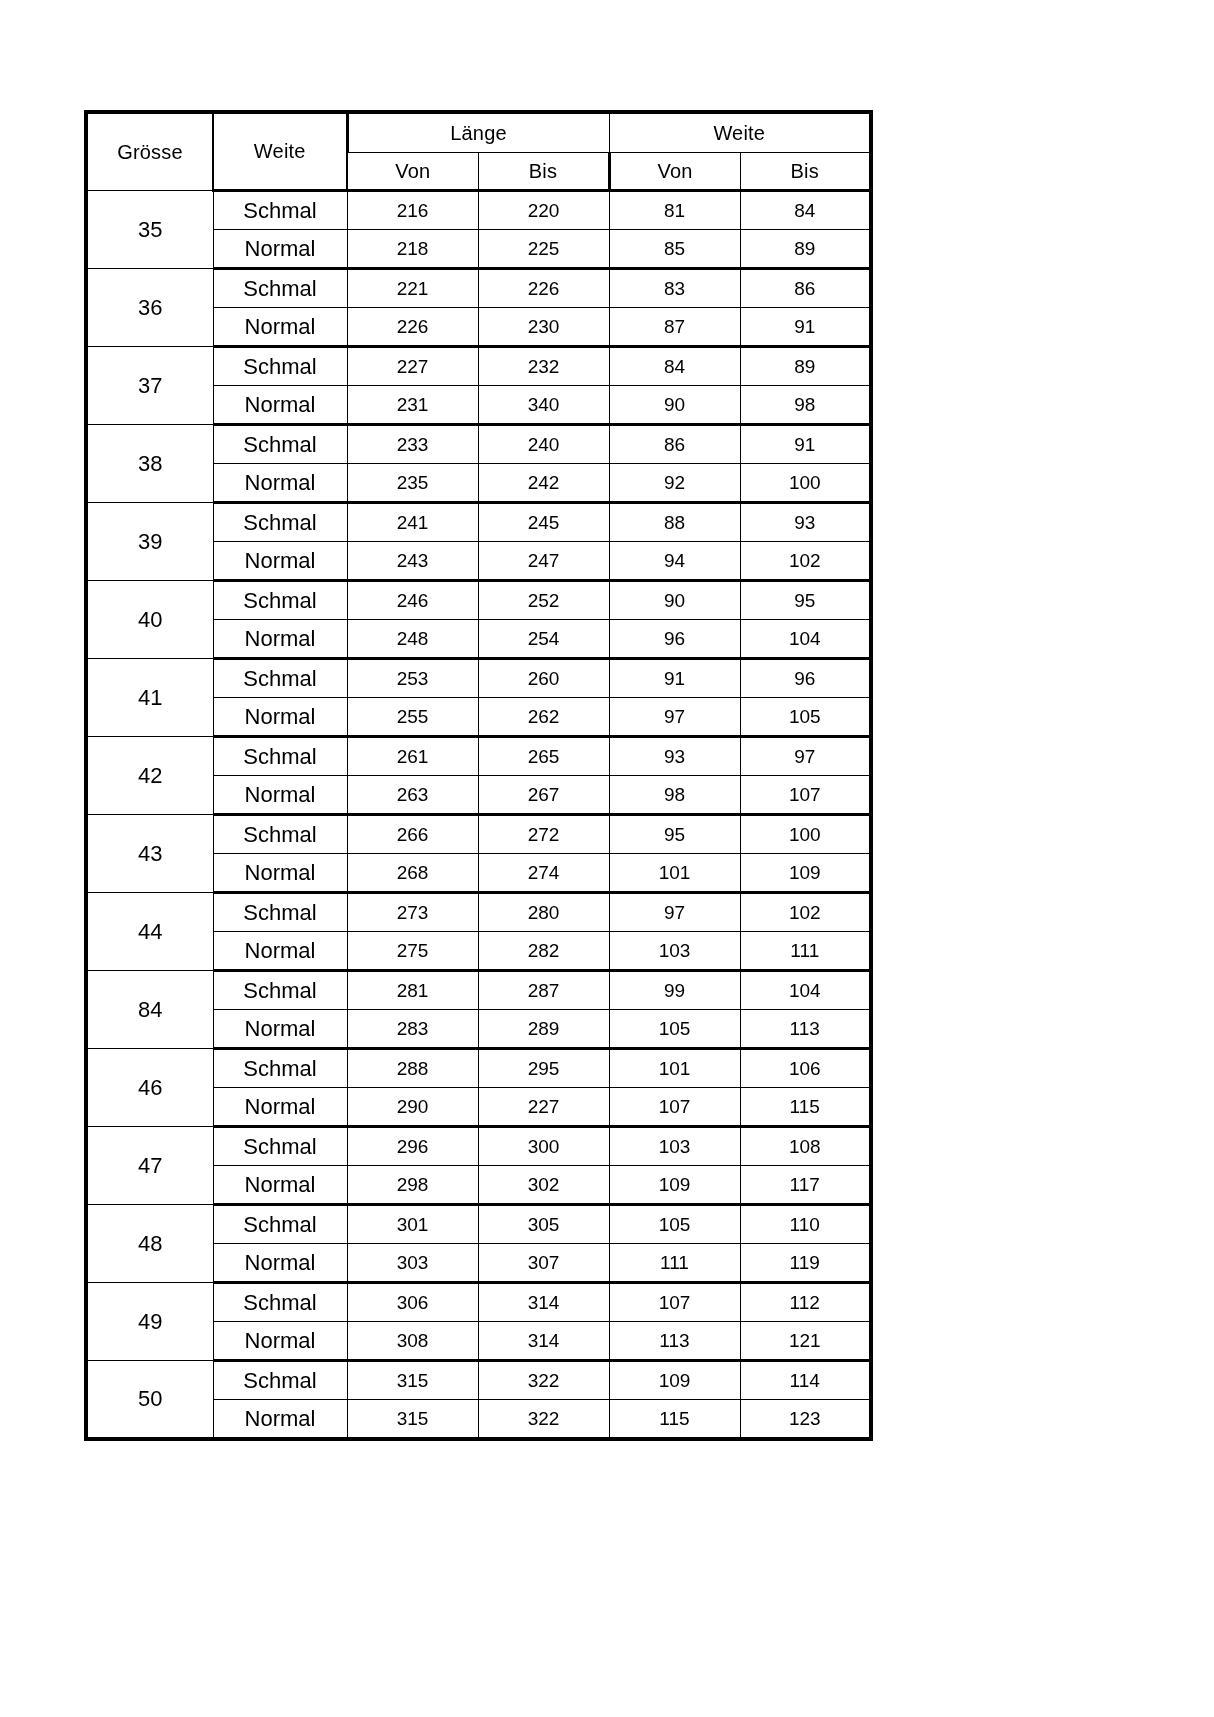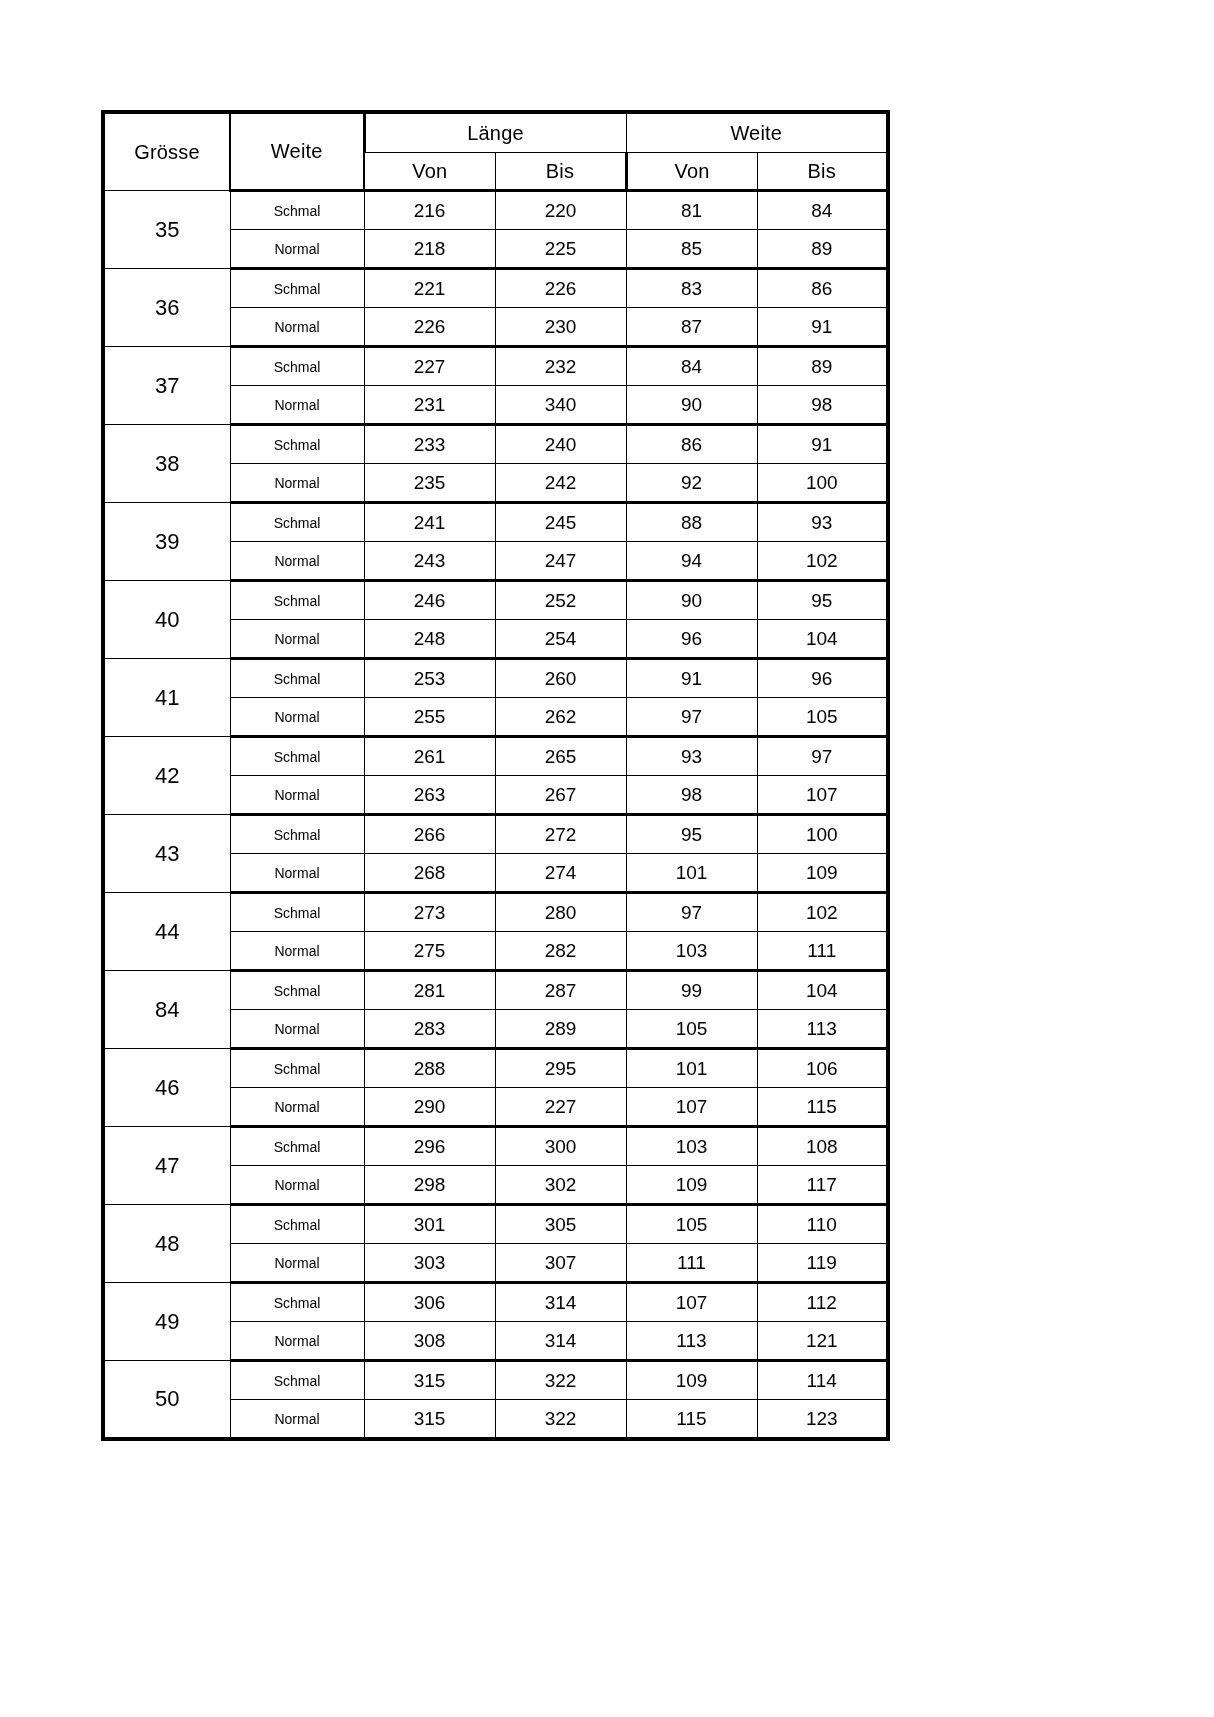--- a/index.html
+++ b/index.html
@@ -17,21 +17,21 @@
   .page {
     position: absolute;
     left: 0;
     top: 0;
     width: 1214px;
     height: 1717px;
     background: #ffffff;
   }
   .table-wrap {
     position: absolute;
-    left: 101px;
+    left: 84px;
     top: 110px;
     width: 716px;
   }
   table.size-table {
     border-collapse: collapse;
     table-layout: fixed;
     width: 785px;
     background: #ffffff;
   }
   table.size-table td,
@@ -67,21 +67,21 @@
     height: 36px;
   }
   td.size-cell {
     font-weight: bold;
     font-size: 22px;
     border-top: 3px solid #000000;
     border-bottom: 3px solid #000000;
     border-right: 2px solid #000000;
   }
   td.width-cell {
-    font-size: 14px;
+    font-size: 22px;
     height: 37px;
     border-right: 2px solid #000000;
   }
   td.num {
     font-size: 19px;
     height: 37px;
   }
   tr.row-schmal td.num,
   tr.row-schmal td.width-cell {
     border-top: 3px solid #000000;

